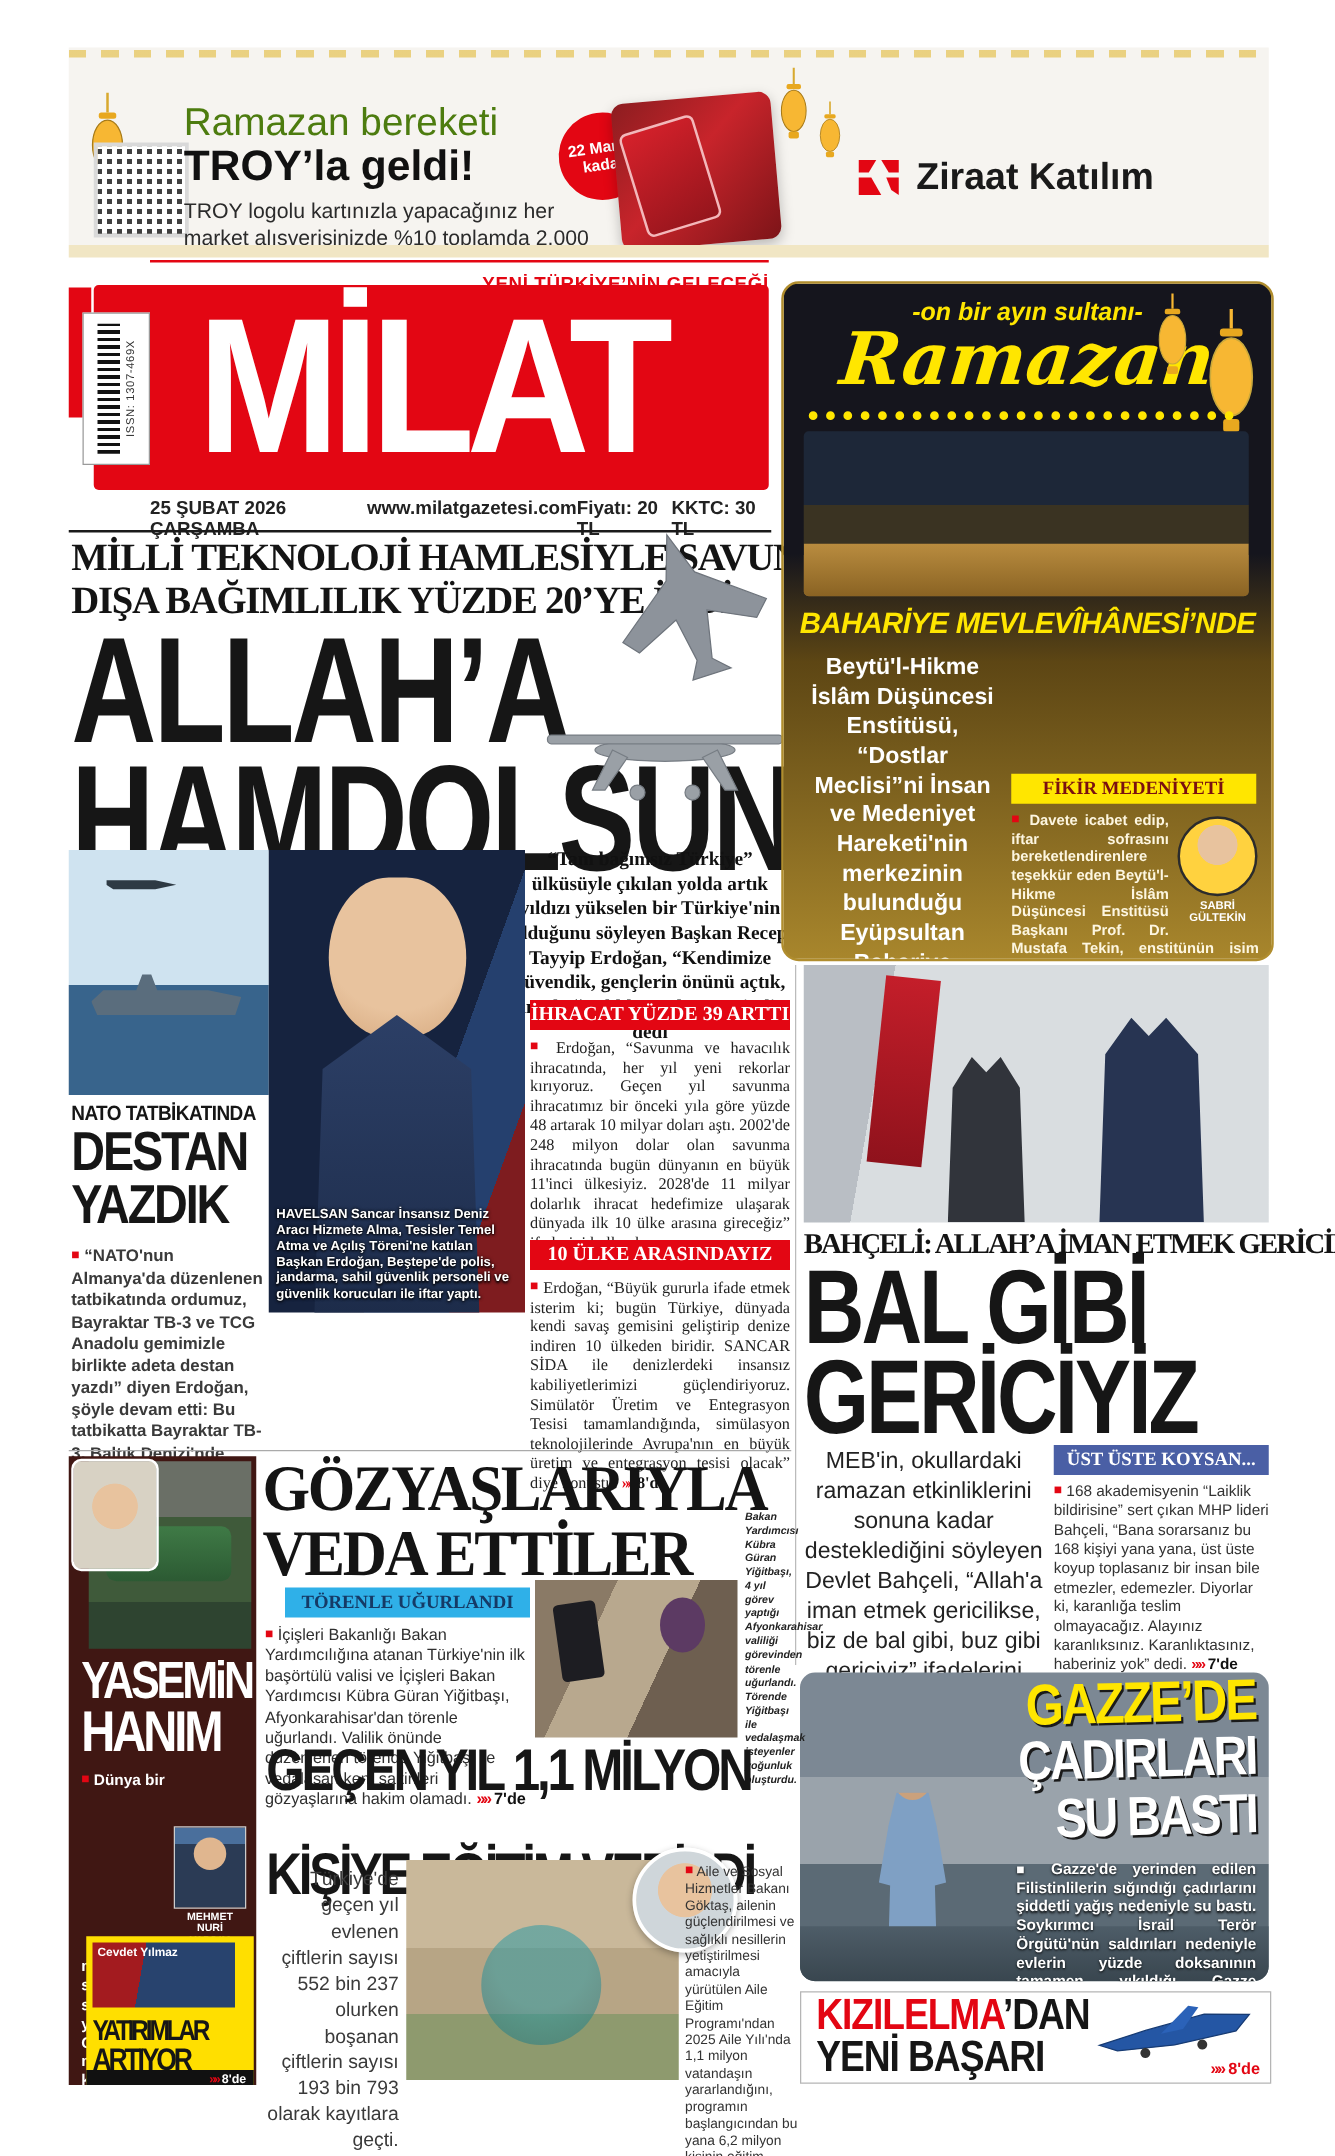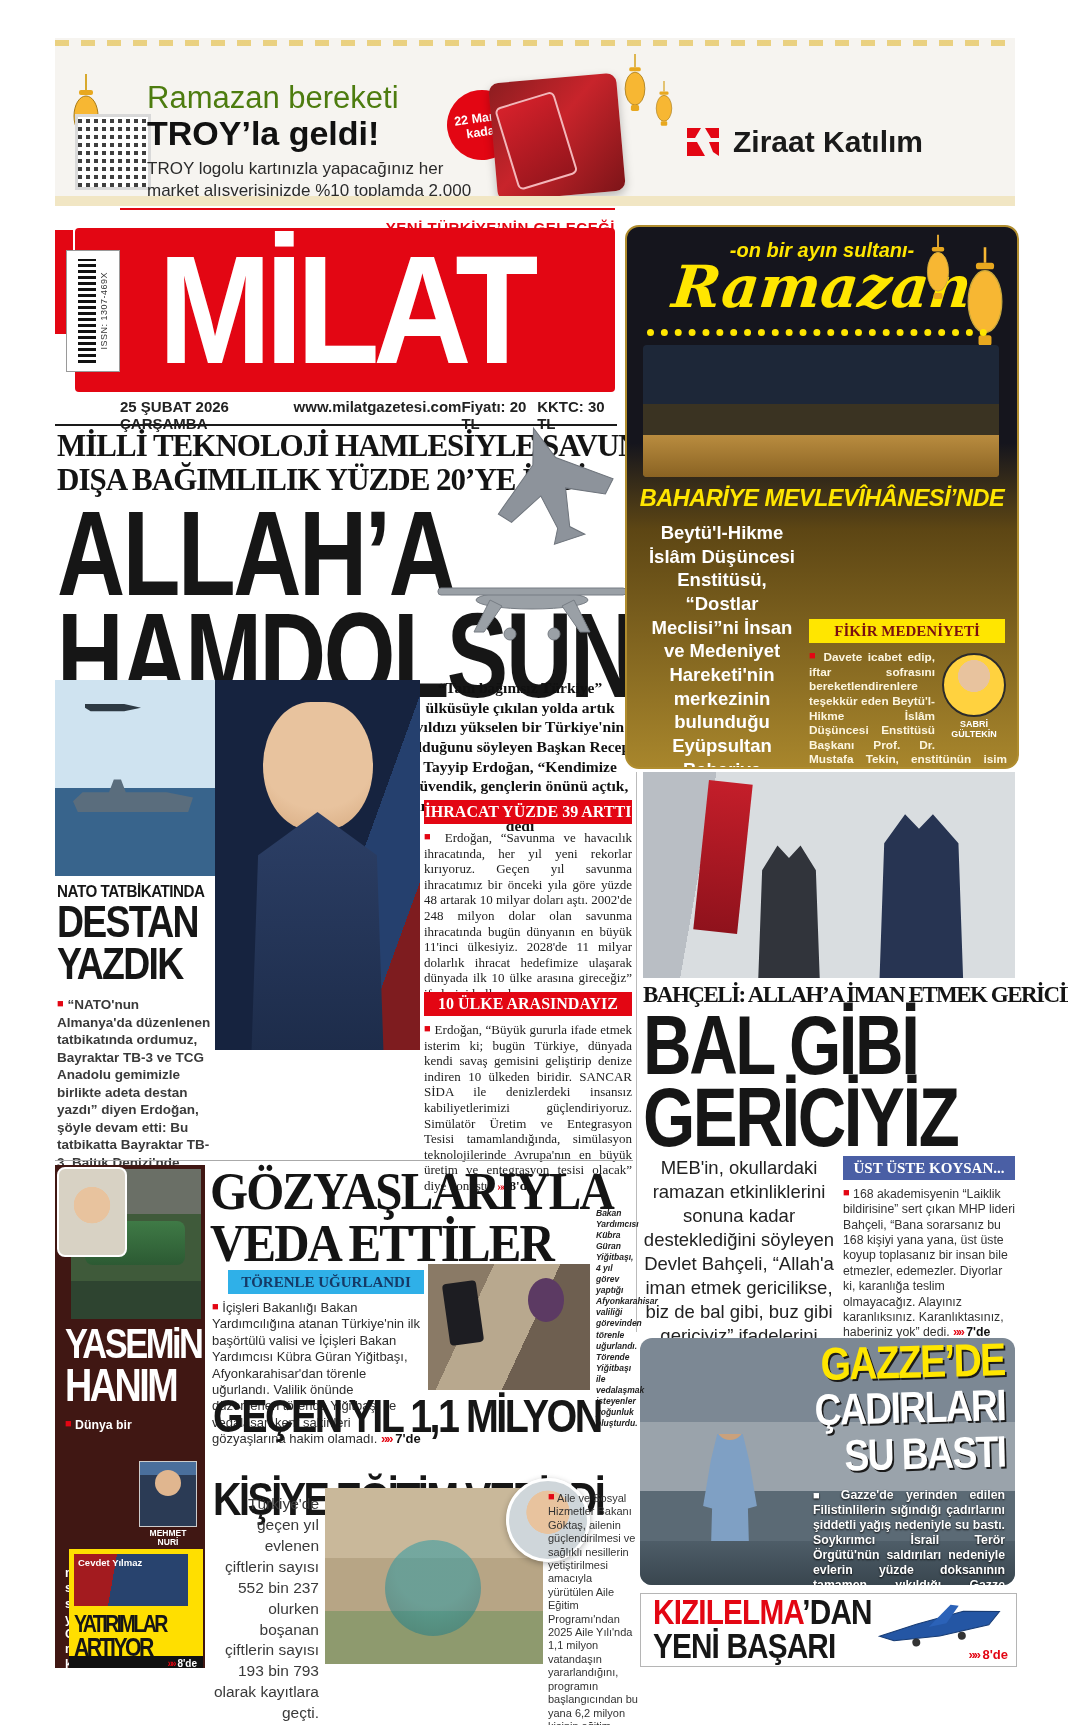--- a/index.html
+++ b/index.html
@@ -322,20 +322,21 @@
   <div class="abs nato-h2"><span class="hd">YAZDIK</span></div>
   <div class="abs nato-body">
     <span class="bullet">■</span>
     <span>“NATO'nun Almanya'da düzenlenen tatbikatında ordumuz, Bayraktar TB-3 ve TCG Anadolu gemimizle birlikte adeta destan yazdı” diyen Erdoğan, şöyle devam etti: Bu tatbikatta Bayraktar TB-3, Baltık Denizi'nde “atışlı görev” icra edip TCG Anadolu'ya emniyetli iniş yaptı.</span>
     <span class="arr">»»</span> <span class="pg">8'de</span>
   </div>
 
   <div class="abs erdo">
     <div class="erdo-face"></div>
     <div class="erdo-suit"></div>
+    <div class="erdo-cap">HAVELSAN Sancar İnsansız Deniz Aracı Hizmete Alma, Tesisler Temel Atma ve Açılış Töreni'ne katılan Başkan Erdoğan, Beştepe'de polis, jandarma, sahil güvenlik personeli ve güvenlik korucuları ile iftar yaptı.</div>
   </div>
 
   <div class="abs redbar bar1">İHRACAT YÜZDE 39 ARTTI</div>
   <div class="abs body-serif sub1">
     <span class="bullet">■</span>
     <span>Erdoğan, “Savunma ve havacılık ihracatında, her yıl yeni rekorlar kırıyoruz. Geçen yıl savunma ihracatımız bir önceki yıla göre yüzde 48 artarak 10 milyar doları aştı. 2002'de 248 milyon dolar olan savunma ihracatında bugün dünyanın en büyük 11'inci ülkesiyiz. 2028'de 11 milyar dolarlık ihracat hedefimize ulaşarak dünyada ilk 10 ülke arasına gireceğiz” ifadesini kullandı.</span>
   </div>
   <div class="abs redbar bar2">10 ÜLKE ARASINDAYIZ</div>
   <div class="abs body-serif sub2">
     <span class="bullet">■</span>

